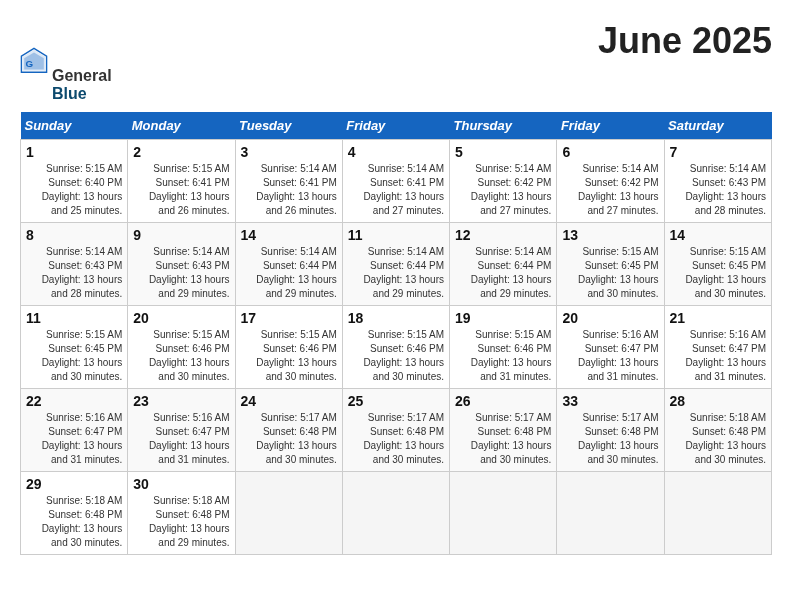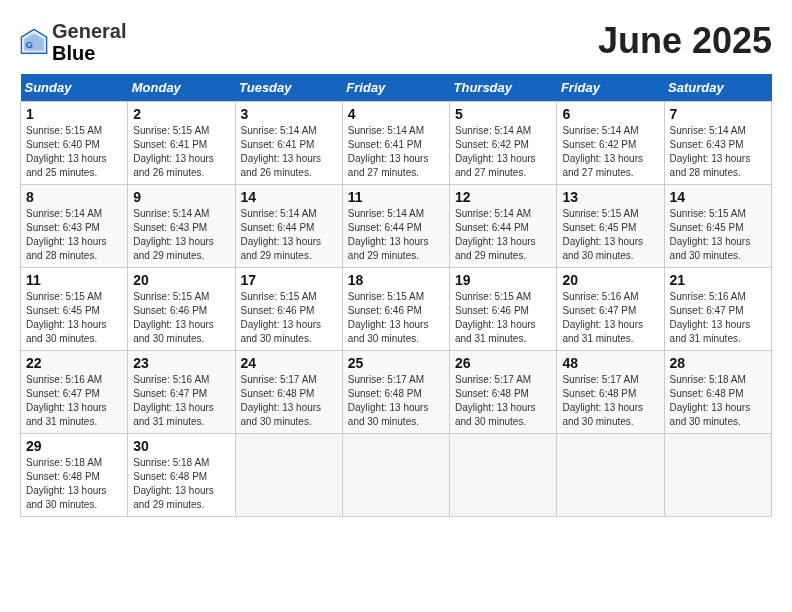--- a/index.html
+++ b/index.html
@@ -15,26 +15,27 @@
       justify-content: space-between;
       align-items: flex-start;
       margin-bottom: 10px;
     }
     .logo {
       display: flex;
       align-items: center;
       gap: 4px;
     }
     .logo-text {
-      font-size: 20px;
+      font-size: 16px;
       font-weight: bold;
       line-height: 1.1;
+      margin-top: 47px;
     }
     .logo-general { color: #333; }
-    .logo-blue { color: #000000; }
+    .logo-blue { color: #0c4a6e; }
     .logo-icon {
       width: 28px;
       height: 28px;
     }
     .title-section {
       text-align: center;
     }
     .month-year {
       font-size: 36px;
       font-weight: bold;
@@ -73,20 +74,21 @@
       font-size: 14px;
       font-weight: bold;
       color: #111;
       display: block;
       margin-bottom: 2px;
     }
     .day-detail {
       color: #333;
       font-size: 10px;
       line-height: 1.4;
+      text-align: right;
     }
     td.empty {
       background: #f5f5f5;
     }
     tbody tr:nth-child(odd) td:not(.empty) {
       background: #fff;
     }
     tbody tr:nth-child(even) td:not(.empty) {
       background: #f9f9f9;
     }
@@ -230,21 +232,21 @@
         </td>
         <td>
           <span class="day-num">25</span>
           <div class="day-detail">Sunrise: 5:17 AM<br>Sunset: 6:48 PM<br>Daylight: 13 hours<br>and 30 minutes.</div>
         </td>
         <td>
           <span class="day-num">26</span>
           <div class="day-detail">Sunrise: 5:17 AM<br>Sunset: 6:48 PM<br>Daylight: 13 hours<br>and 30 minutes.</div>
         </td>
         <td>
-          <span class="day-num">48</span>
+          <span class="day-num">33</span>
           <div class="day-detail">Sunrise: 5:17 AM<br>Sunset: 6:48 PM<br>Daylight: 13 hours<br>and 30 minutes.</div>
         </td>
         <td>
           <span class="day-num">28</span>
           <div class="day-detail">Sunrise: 5:18 AM<br>Sunset: 6:48 PM<br>Daylight: 13 hours<br>and 30 minutes.</div>
         </td>
       </tr>
       <tr>
         <td>
           <span class="day-num">29</span>

